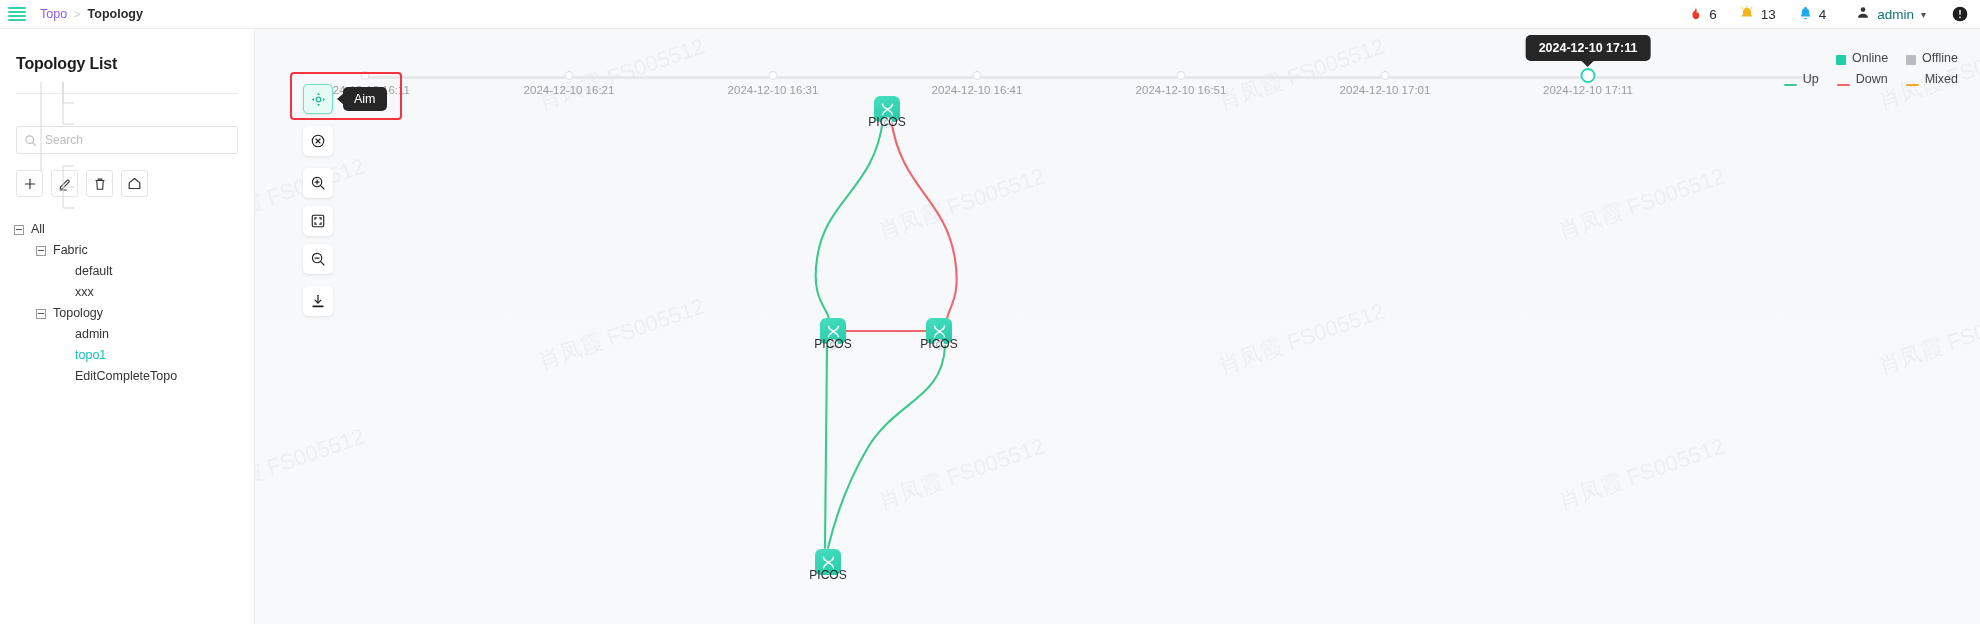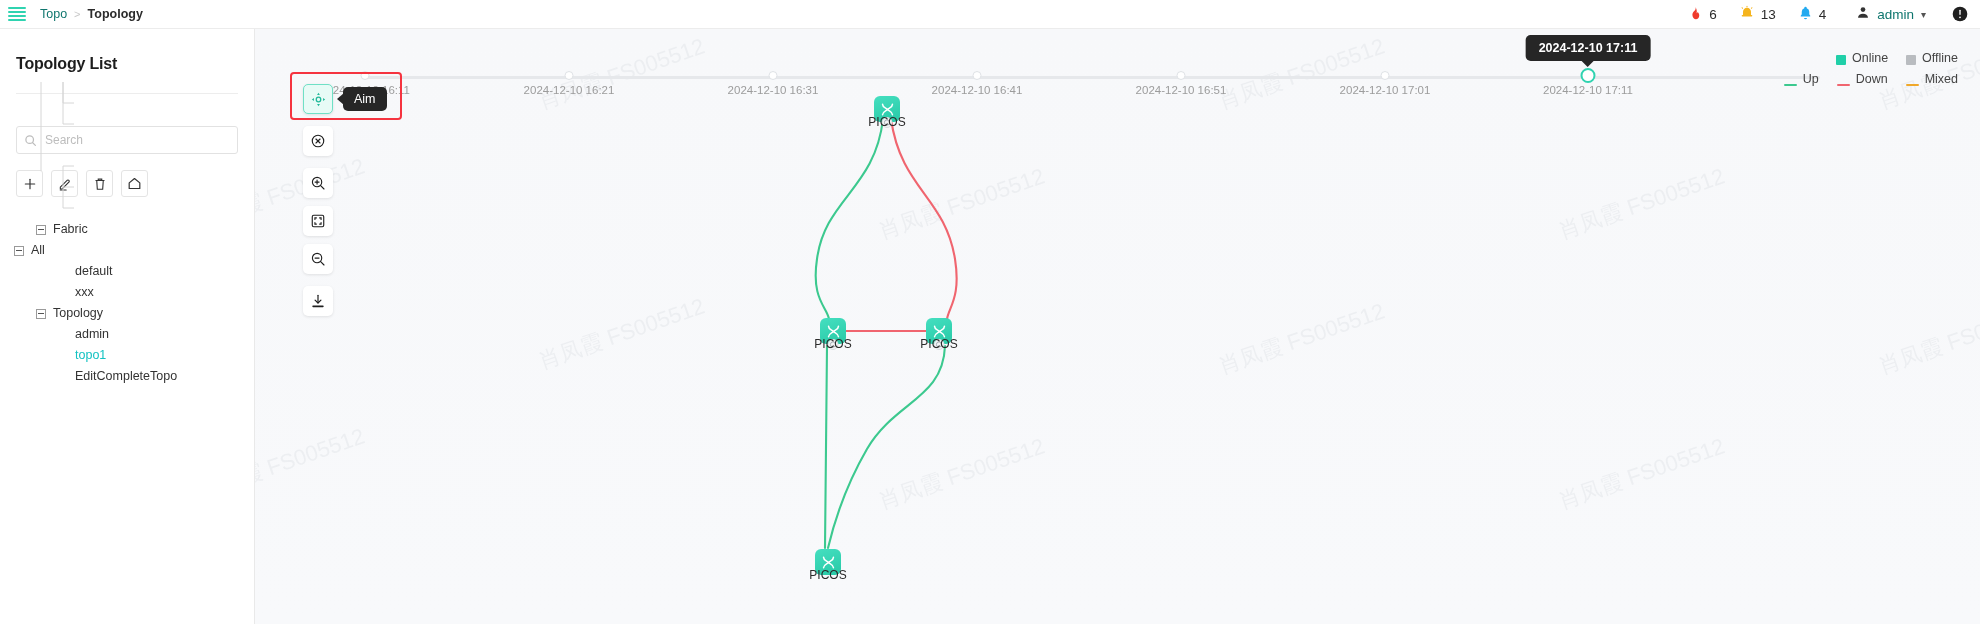--- a/index.html
+++ b/index.html
@@ -22,21 +22,21 @@
     display: flex; flex-direction: column; justify-content: space-between;
     cursor: pointer;
   }
   .hamburger i { display:block; height: 2.4px; background: #2fd3b0; border-radius: 1px; }
   .hamburger i:nth-child(1){ width: 100%; }
   .hamburger i:nth-child(2){ width: 100%; }
   .hamburger i:nth-child(3){ width: 100%; }
   .hamburger i:nth-child(4){ width: 100%; }
 
   .breadcrumb { display:flex; align-items:center; font-size: 12.5px; }
-  .bc-root { color:#0f766e; cursor:pointer; }
+  .bc-root { color:#8b5cf6; cursor:pointer; }
   .bc-sep { color:#c8c8c8; margin: 0 7px; font-size: 11px; }
   .bc-cur { color:#2b2b2b; font-weight: 600; }
 
   .top-right {
     margin-left:auto; display:flex; align-items:center; gap: 0px;
     padding-right: 12px; font-size: 13px; color:#222;
   }
   .stat { display:flex; align-items:center; gap:6px; margin-left: 22px; cursor:pointer; }
   .stat .num { font-size: 13.5px; color:#2b2b2b; }
   .user { display:flex; align-items:center; gap:7px; margin-left: 30px; cursor:pointer; }
@@ -279,27 +279,27 @@
         </svg>
     </div>
     <div class="tool-btn">
       <svg width="15" height="15" viewBox="0 0 24 24" fill="none" stroke="#333" stroke-width="1.9" stroke-linejoin="round">
           <path d="M3.5 11 12 4l8.5 7v9h-17z"></path>
         </svg>
     </div>
   </div>
 
   <div class="tree">
+    <div class="tnode lvl1">
+      <span class="tbox"></span>
+      <span class="tlabel">All</span>
+    </div>
     <div class="tnode lvl2">
       <span class="tbox"></span>
       <span class="tlabel">Fabric</span>
-    </div>
-    <div class="tnode lvl1">
-      <span class="tbox"></span>
-      <span class="tlabel">All</span>
     </div>
     <div class="tnode lvl3">
       <span class="tleaf-line"></span>
       <span class="tlabel">default</span>
     </div>
     <div class="tnode lvl3">
       <span class="tleaf-line"></span>
       <span class="tlabel">xxx</span>
     </div>
     <div class="tnode lvl2">

